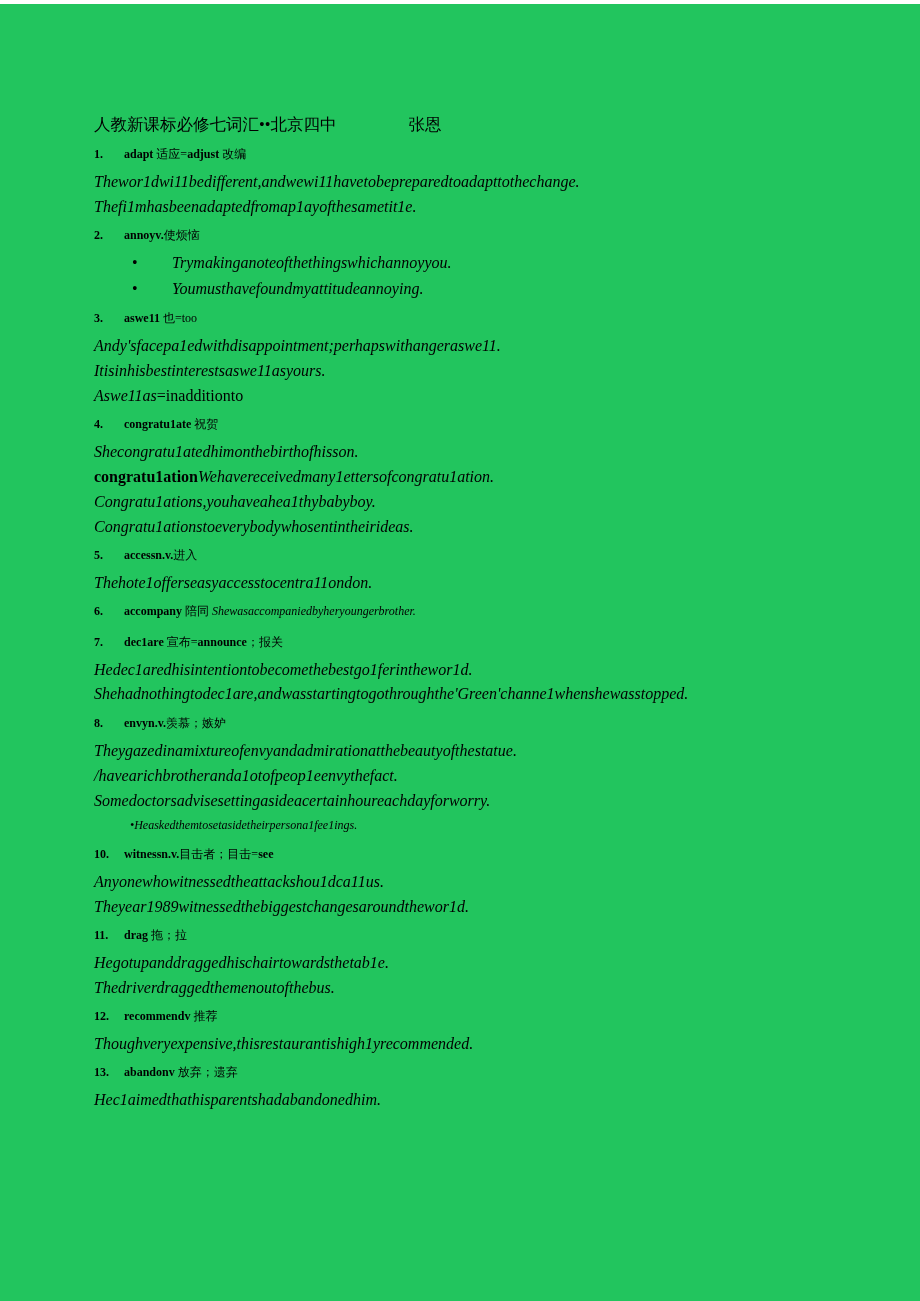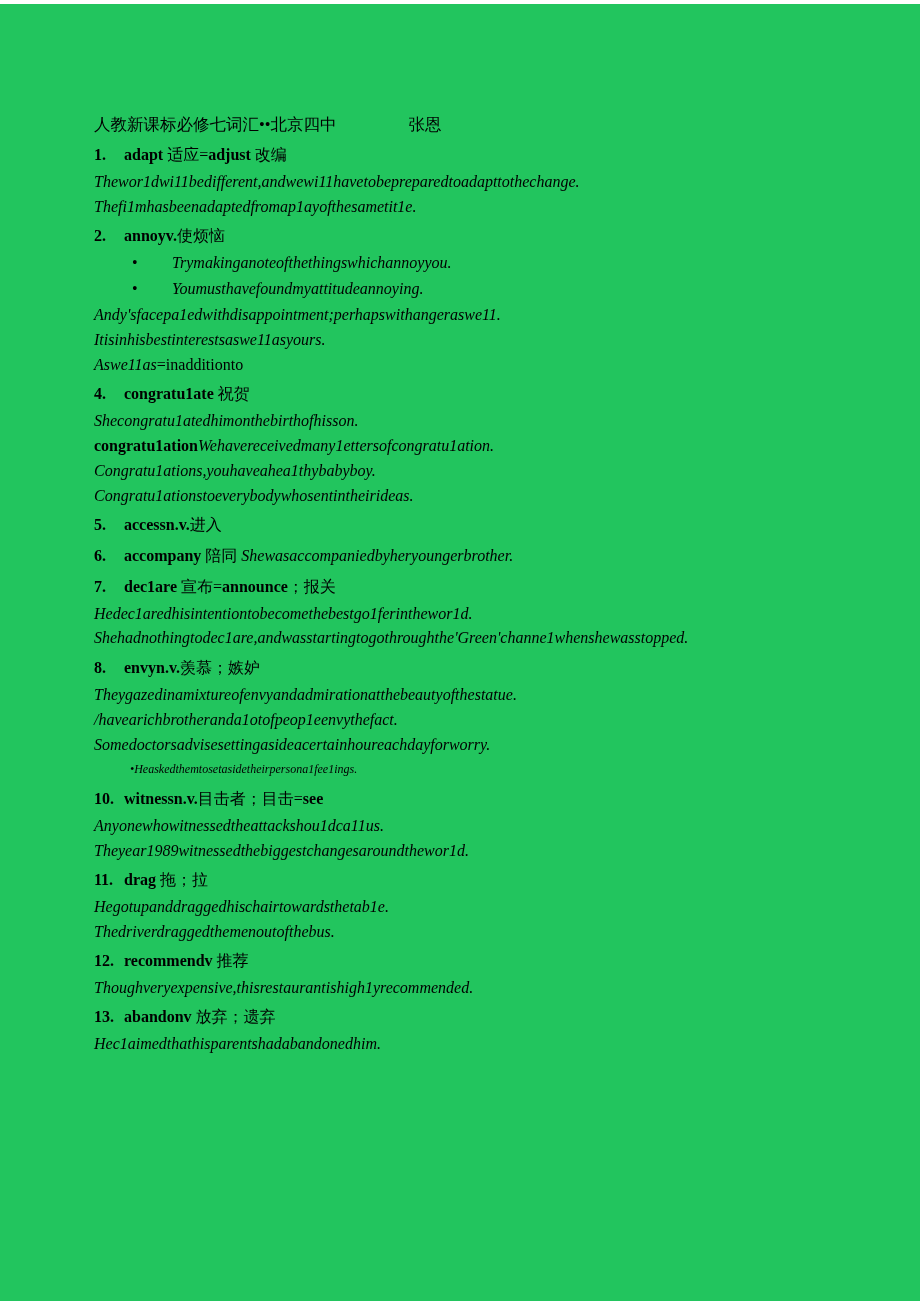--- a/index.html
+++ b/index.html
@@ -32,21 +32,21 @@
     margin-bottom: 2px;
   }
   .doc-header .author {
     display: inline-block;
     margin-left: 72px;
   }
 
   
   .entry-head {
     font-weight: bold;
-    font-size: 16px;
+    font-size: 12px;
     line-height: 29px;
     white-space: pre;
     margin-top: 2px;
   }
   .entry-head .num {
     display: inline-block;
     width: 30px;
   }
   .entry-head .cn {
     font-weight: normal;
@@ -116,31 +116,33 @@
     <div class="doc-header"><span>人教新课标必修七词汇••北京四中</span><span class="author">张恩</span></div>
 
     <div class="entry-head"><span class="num">1.</span><span>adapt</span><span class="cn"> 适应=</span><span>adjust</span><span class="cn"> 改编</span></div>
     <div class="example">Thewor1dwi11bedifferent,andwewi11havetobepreparedtoadapttothechange.</div>
     <div class="example">Thefi1mhasbeenadaptedfromap1ayofthesametit1e.</div>
 
     <div class="entry-head"><span class="num">2.</span><span>annoyv.</span><span class="cn">使烦恼</span></div>
     <div class="bullet-line"><span class="dot">•</span><span class="txt">Trymakinganoteofthethingswhichannoyyou.</span></div>
     <div class="bullet-line"><span class="dot">•</span><span class="txt">Youmusthavefoundmyattitudeannoying.</span></div>
 
+    <div class="entry-head"><span class="num">3.</span><span>aswe11</span><span class="cn"> 也=too</span></div>
     <div class="example">Andy'sfacepa1edwithdisappointment;perhapswithangeraswe11.</div>
     <div class="example">Itisinhisbestinterestsaswe11asyours.</div>
     <div class="example"><span>Aswe11as</span><span class="plain">=inadditionto</span></div>
 
     <div class="entry-head"><span class="num">4.</span><span>congratu1ate</span><span class="cn"> 祝贺</span></div>
     <div class="example">Shecongratu1atedhimonthebirthofhisson.</div>
     <div class="example"><span class="runin">congratu1ation</span><span>Wehavereceivedmany1ettersofcongratu1ation.</span></div>
     <div class="example">Congratu1ations,youhaveahea1thybabyboy.</div>
     <div class="example">Congratu1ationstoeverybodywhosentintheirideas.</div>
 
     <div class="entry-head"><span class="num">5.</span><span>accessn.v.</span><span class="cn">进入</span></div>
+    <div class="example">Thehote1offerseasyaccesstocentra11ondon.</div>
 
     <div class="entry-head"><span class="num">6.</span><span>accompany</span><span class="cn"> 陪同 </span><span class="inline-ex">Shewasaccompaniedbyheryoungerbrother.</span></div>
 
     <div class="entry-head"><span class="num">7.</span><span>dec1are</span><span class="cn"> 宣布=</span><span>announce</span><span class="cn">；报关</span></div>
     <div class="example">Hedec1aredhisintentiontobecomethebestgo1ferinthewor1d.</div>
     <div class="example tight">Shehadnothingtodec1are,andwasstartingtogothroughthe'Green'channe1whenshewasstopped.</div>
 
     <div class="entry-head"><span class="num">8.</span><span>envyn.v.</span><span class="cn">羡慕；嫉妒</span></div>
     <div class="example">Theygazedinamixtureofenvyandadmirationatthebeautyofthestatue.</div>
     <div class="example">/havearichbrotheranda1otofpeop1eenvythefact.</div>

